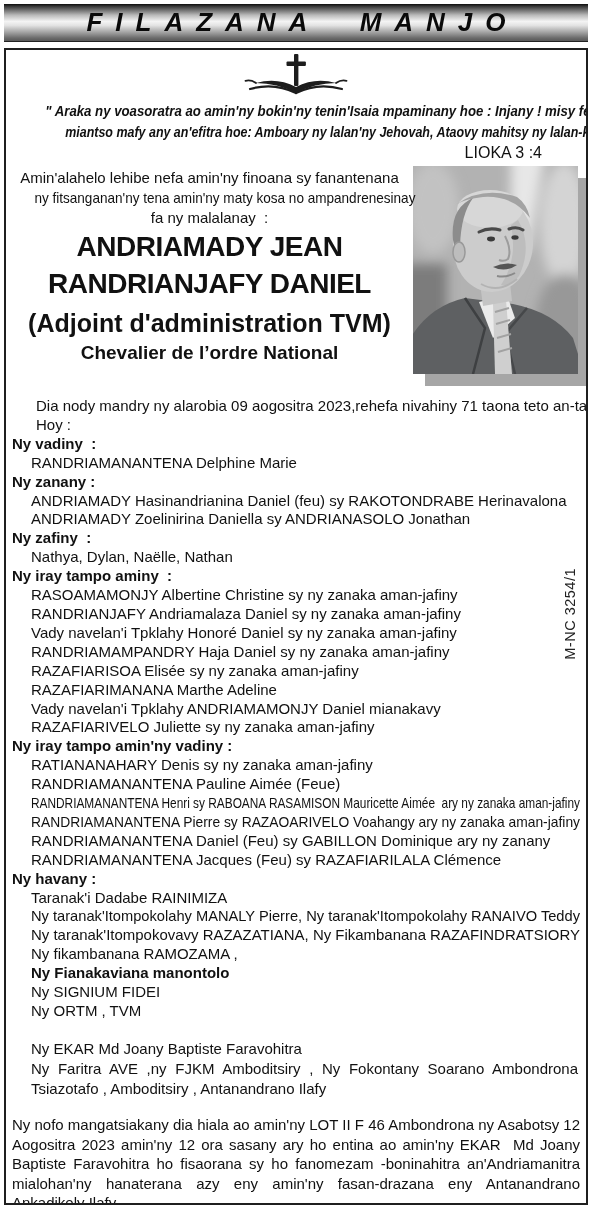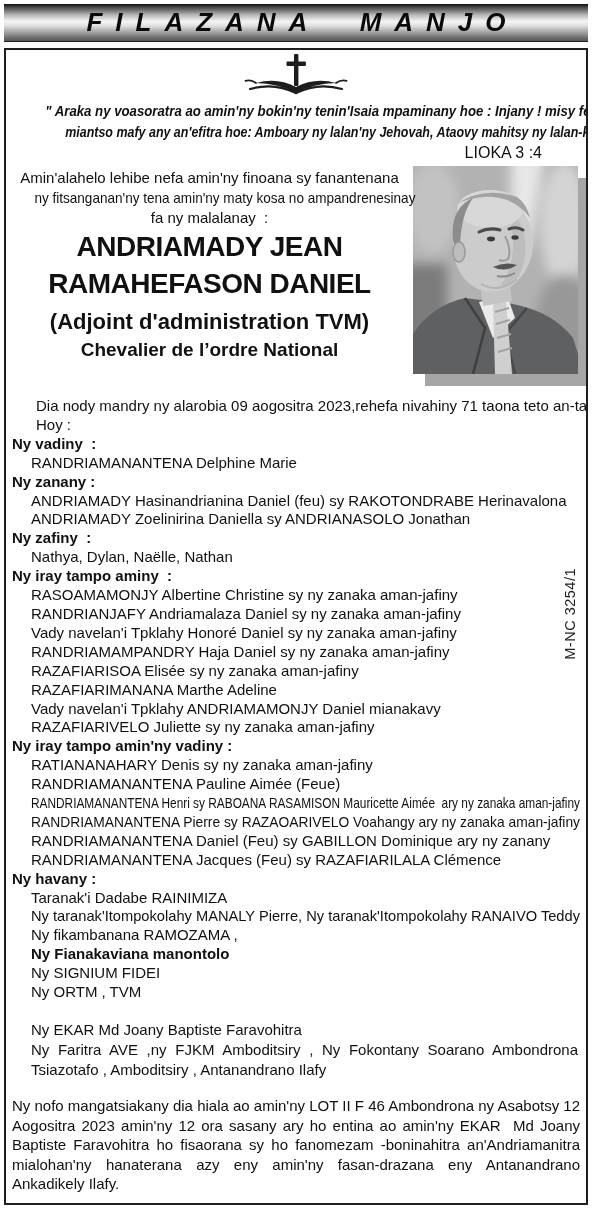--- a/index.html
+++ b/index.html
@@ -28,21 +28,21 @@
   .quote{ text-align:center;font-weight:bold;font-style:italic;font-size:15px;line-height:21px; }
   .qline{white-space:nowrap;}
   .quote-ref{ text-align:right;padding-right:44px;font-size:16px;line-height:20px;margin-top:1px; }
   
   .row{display:flex;margin-top:3px;padding:0 8px 0 8px;height:224px;}
   .left-col{flex:1;text-align:center;padding-top:2px;min-width:0;}
   .intro{font-size:15px;line-height:20px;}
   .iline{white-space:nowrap;}
   .name{font-size:28px;font-weight:900;line-height:37px;letter-spacing:-.5px;white-space:nowrap;}
   .name:first-of-type{margin-top:11px;}
-  .role{font-size:22px;font-weight:bold;margin-top:7px;white-space:nowrap;}
+  .role{font-size:25px;font-weight:bold;margin-top:7px;white-space:nowrap;}
   .honor{font-size:19px;font-weight:bold;margin-top:4px;white-space:nowrap;}
   .photo-wrap{width:165px;margin-left:8px;flex:0 0 165px;}
   .photo{width:165px;height:208px;display:block;box-shadow:12px 12px 0 #a6a6a6;background:#b2b2b2;}
   
   .body-text{padding:0 6px;margin-top:7px;font-size:15px;line-height:18.9px;}
   .bline{white-space:pre;margin-left:24px;}
   .heading{font-weight:bold;white-space:pre;}
   .item{padding-left:19px;white-space:pre;}
   .fit{display:inline-block;white-space:pre;}
   .bold{font-weight:bold;}
@@ -86,21 +86,21 @@
     <div class="quote-ref">LIOKA 3 :4</div>
 
     <div class="row">
       <div class="left-col">
         <div class="intro">
           <div class="iline"><span class="fit">Amin'alahelo lehibe nefa amin'ny finoana sy fanantenana</span></div>
           <div class="iline"><span class="fit" style="transform: scaleX(0.903211); transform-origin: 50% 50%;">ny fitsanganan'ny tena amin'ny maty kosa no ampandrenesinay</span></div>
           <div class="iline"><span class="fit">fa ny malalanay  :</span></div>
         </div>
         <div class="name"><span class="fit">ANDRIAMADY JEAN</span></div>
-        <div class="name"><span class="fit">RAMAHEFASON DANIEL</span></div>
+        <div class="name"><span class="fit">RANDRIANJAFY DANIEL</span></div>
         <div class="role"><span class="fit">(Adjoint d'administration TVM)</span></div>
         <div class="honor"><span class="fit">Chevalier de l’ordre National</span></div>
       </div>
 
       <div class="photo-wrap">
         <svg class="photo" viewBox="0 0 165 208" aria-hidden="true">
           <defs>
               <filter id="b" x="-30%" y="-30%" width="160%" height="160%">
                 <feGaussianBlur stdDeviation="6"></feGaussianBlur>
               </filter>
@@ -161,20 +161,21 @@
           <div class="heading">Ny iray tampo amin'ny vadiny :</div>
           <div class="item"><span class="fit">RATIANANAHARY Denis sy ny zanaka aman-jafiny</span></div>
           <div class="item"><span class="fit">RANDRIAMANANTENA Pauline Aimée (Feue)</span></div>
           <div class="item"><span class="fit" style="transform: scaleX(0.790621); transform-origin: left center;">RANDRIAMANANTENA Henri sy RABOANA RASAMISON Mauricette Aimée  ary ny zanaka aman-jafiny</span></div>
           <div class="item"><span class="fit" style="transform: scaleX(0.92235); transform-origin: left center;">RANDRIAMANANTENA Pierre sy RAZAOARIVELO Voahangy ary ny zanaka aman-jafiny</span></div>
           <div class="item"><span class="fit">RANDRIAMANANTENA Daniel (Feu) sy GABILLON Dominique ary ny zanany</span></div>
           <div class="item"><span class="fit">RANDRIAMANANTENA Jacques (Feu) sy RAZAFIARILALA Clémence</span></div>
           <div class="heading">Ny havany :</div>
           <div class="item"><span class="fit">Taranak'i Dadabe RAINIMIZA</span></div>
           <div class="item"><span class="fit" style="transform: scaleX(0.977194); transform-origin: left center;">Ny taranak'Itompokolahy MANALY Pierre, Ny taranak'Itompokolahy RANAIVO Teddy</span></div>
+          <div class="item"><span class="fit" style="transform: scaleX(0.997219); transform-origin: left center;">Ny taranak'Itompokovavy RAZAZATIANA, Ny Fikambanana RAZAFINDRATSIORY</span></div>
           <div class="item"><span class="fit">Ny fikambanana RAMOZAMA ,</span></div>
           <div class="item"><span class="fit bold">Ny Fianakaviana manontolo</span></div>
           <div class="item"><span class="fit">Ny SIGNIUM FIDEI</span></div>
           <div class="item"><span class="fit">Ny ORTM , TVM</span></div>
         </div>
       <div id="closing" class="closing">
           <div class="item"><span class="fit">Ny EKAR Md Joany Baptiste Faravohitra</span></div>
           <div class="item wrap">Ny Faritra AVE ,ny FJKM Amboditsiry , Ny Fokontany Soarano Ambondrona  Tsiazotafo , Amboditsiry , Antanandrano Ilafy</div>
         </div>
       <div class="final-para">Ny nofo mangatsiakany dia hiala ao amin'ny LOT II F 46 Ambondrona ny Asabotsy 12 Aogositra 2023 amin'ny 12 ora sasany ary ho entina ao amin'ny EKAR  Md Joany Baptiste Faravohitra ho fisaorana sy ho fanomezam -boninahitra an'Andriamanitra mialohan'ny hanaterana azy eny amin'ny fasan-drazana eny Antanandrano Ankadikely Ilafy.</div>

